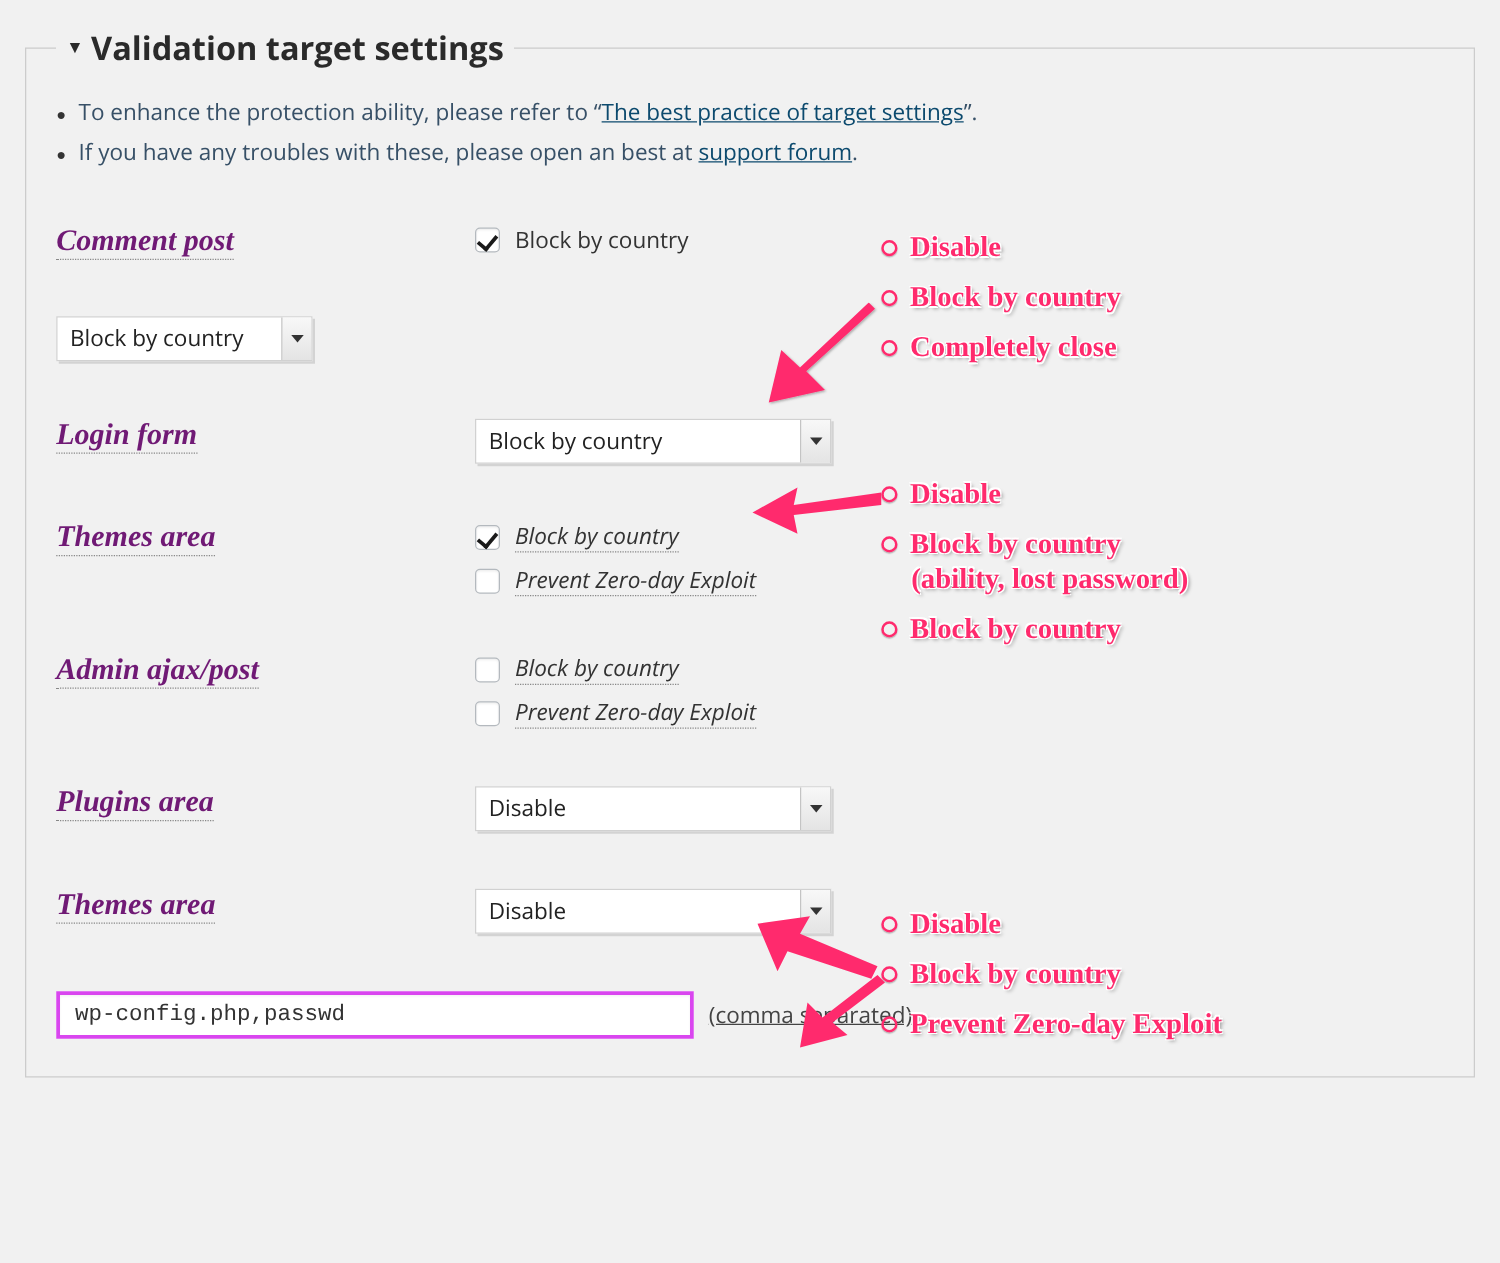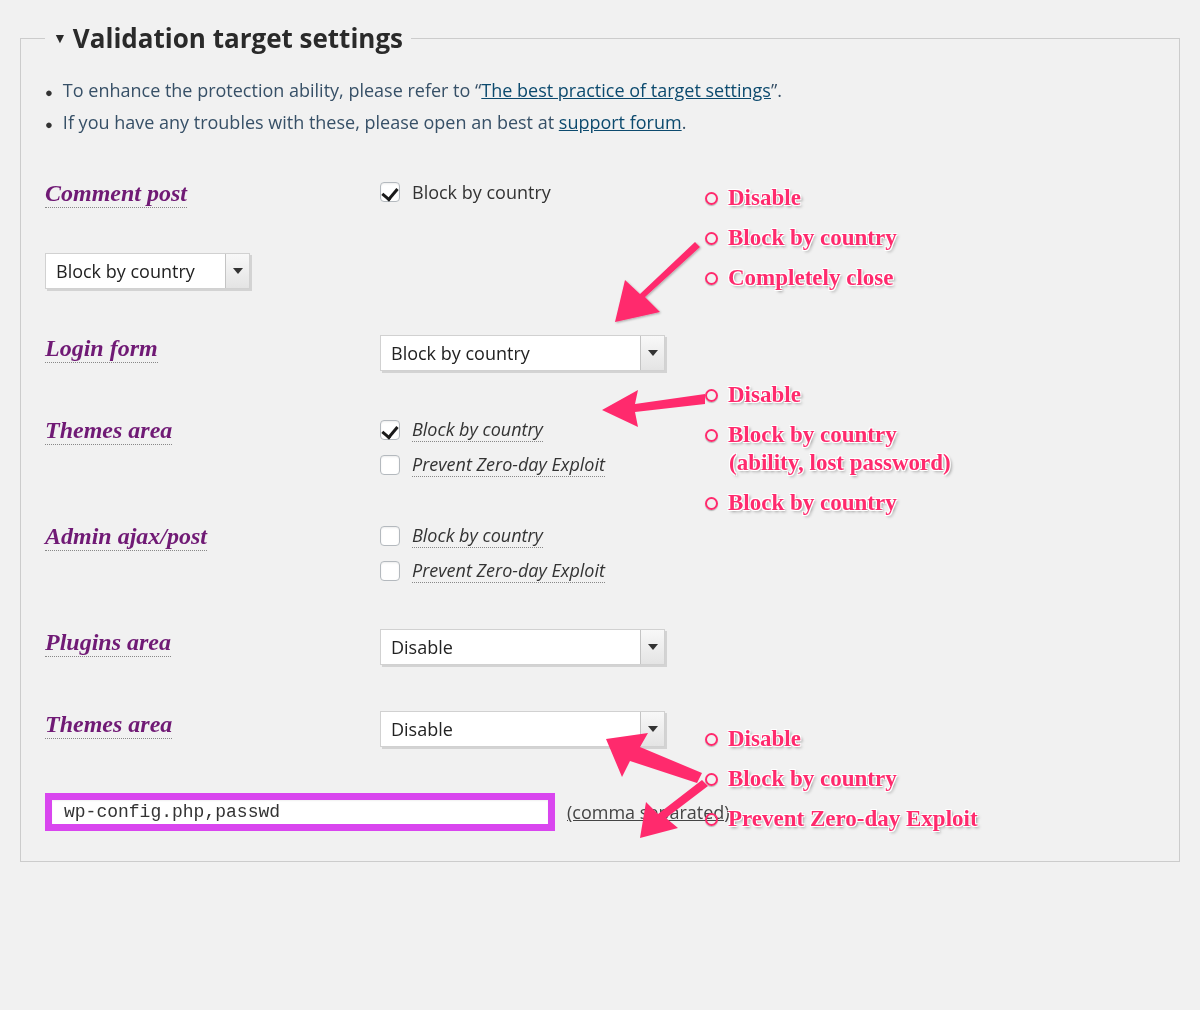--- a/index.html
+++ b/index.html
@@ -143,21 +143,21 @@
   justify-content: center;
 }
 .select-box .sel-arrow::after {
   content: "";
   border-left: 5px solid transparent;
   border-right: 5px solid transparent;
   border-top: 6px solid #333;
 }
 .select-box.wide { width: 285px; }
 .text-input {
-  border: 7px solid #d946ef;
+  border: 3px solid #d946ef;
   background: #fff;
   height: 38px;
   width: 510px;
   padding: 0 12px;
   font-family: "Courier New", monospace;
   font-size: 18px;
   color: #333;
   box-shadow: inset 0 1px 2px rgba(0,0,0,0.06);
   display: flex;
   align-items: center;

